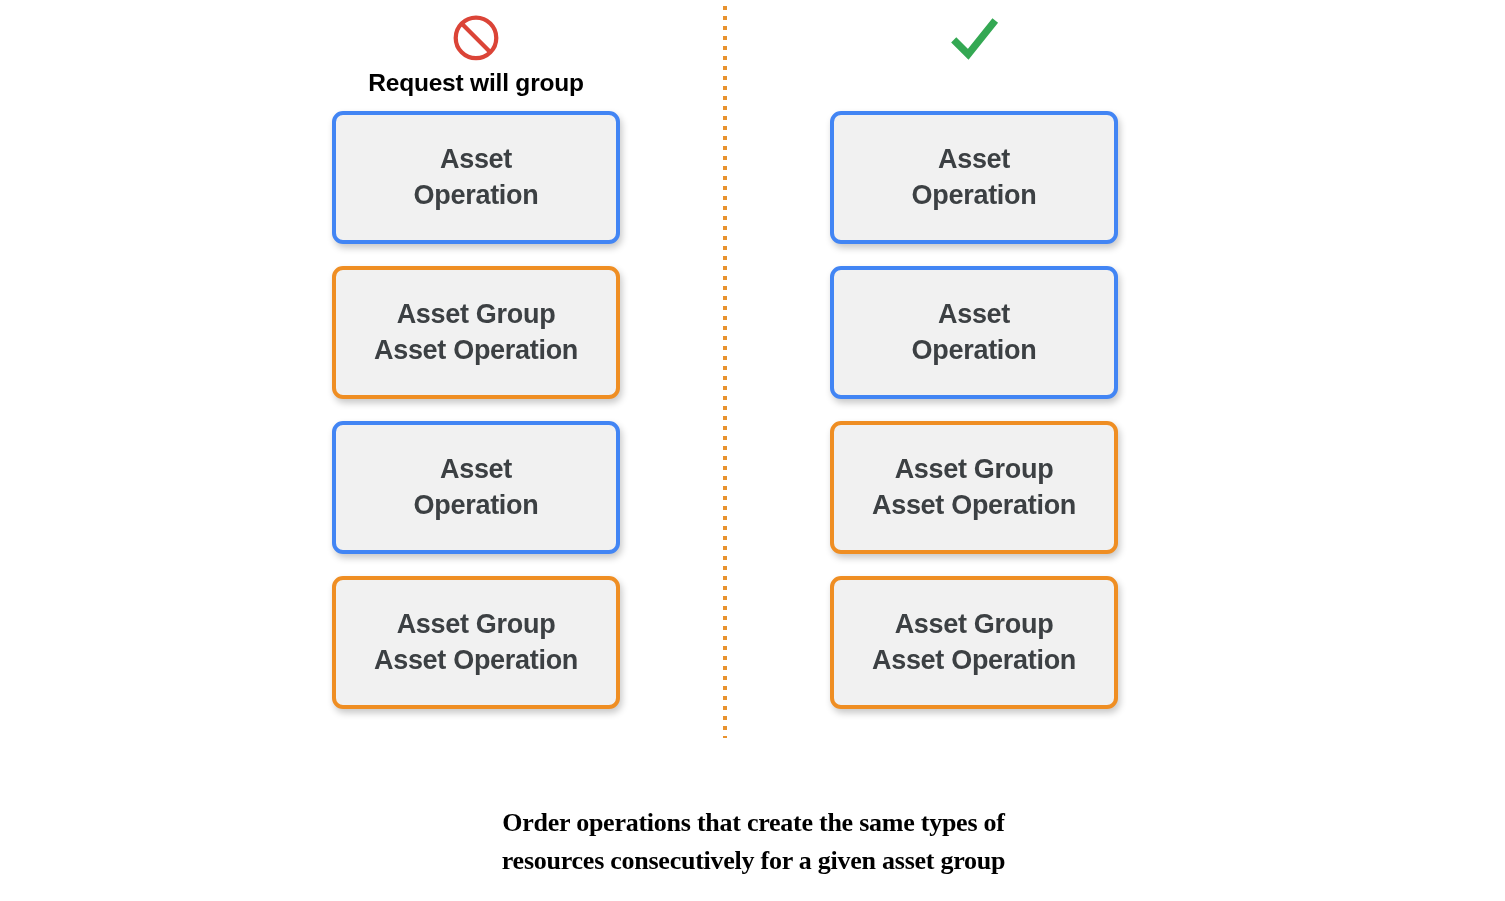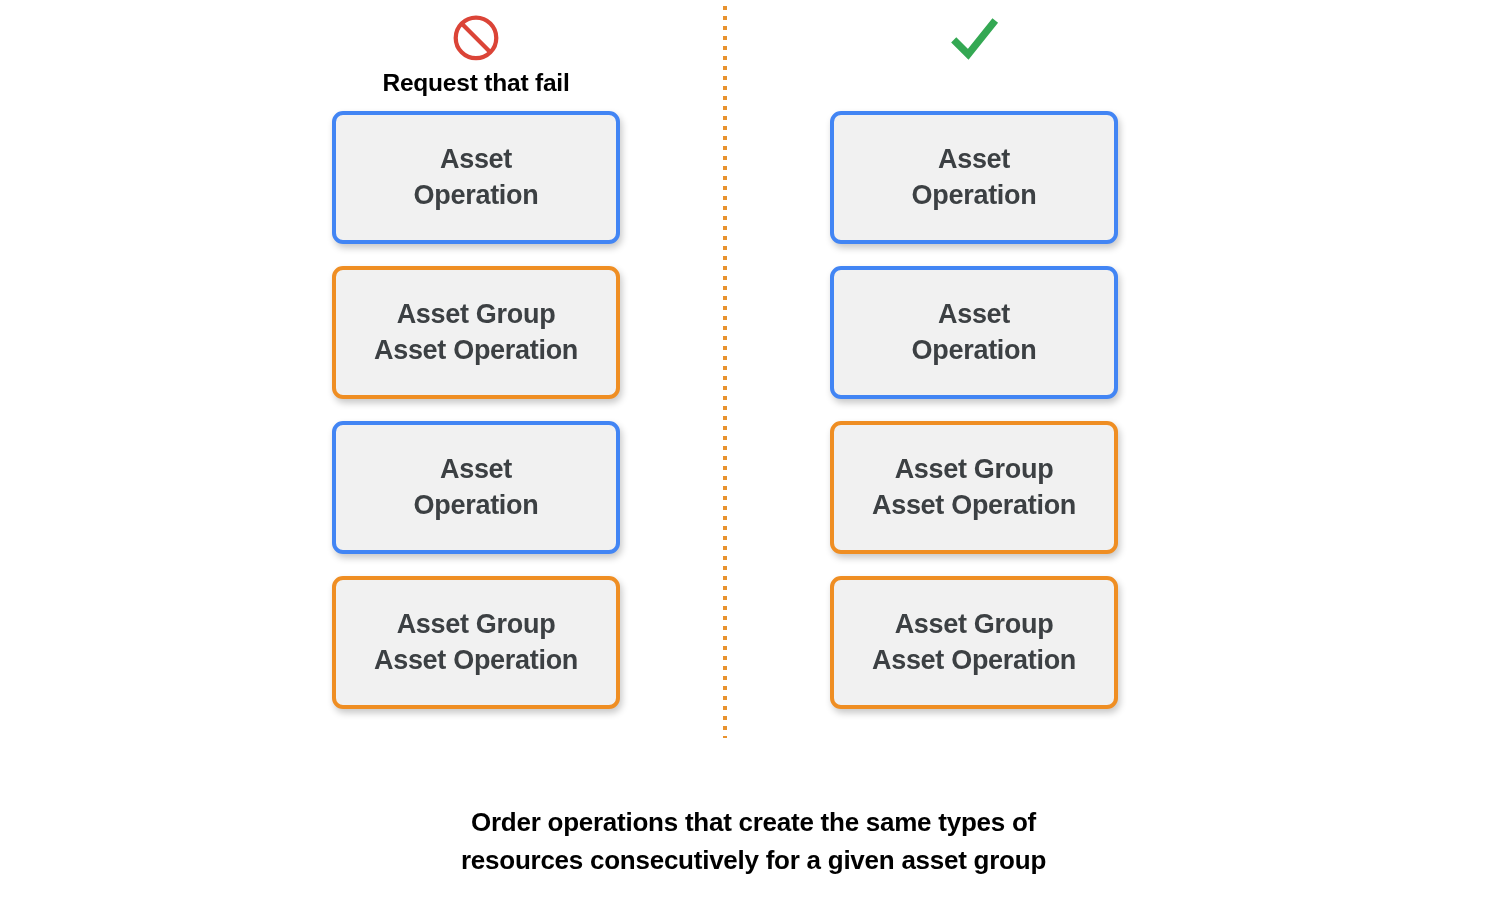--- a/index.html
+++ b/index.html
@@ -118,37 +118,38 @@
     color: #000000;
     line-height: 1.46;
     letter-spacing: -0.25px;
     white-space: pre-line;
   }
   
   .caption-inner {
     display: inline-block;
     max-width: 760px;
     transform: translateX(1px);
+    font-family: Liberation Serif, serif;
   }
 </style>
 </head>
 <body>
 
 <div class="diagram">
 
   <div class="divider"></div>
 
   <div class="column fail">
 
     <div class="col-head">
       <svg class="status-icon" viewBox="0 0 58 58" aria-hidden="true">
         <circle cx="29" cy="31" r="21" fill="none" stroke="#db4437" stroke-width="4.4"></circle>
         <line x1="14.4" y1="16.4" x2="43.6" y2="45.6" stroke="#db4437" stroke-width="4.4" stroke-linecap="butt"></line>
       </svg>
-      <span class="col-title">Request that fail</span>
+      <span class="col-title">Request will group</span>
     </div>
 
     <div class="box-stack">
       <div class="op-box blue">
         <span class="op-label">Asset
 Operation</span>
       </div>
       <div class="op-box orange">
         <span class="op-label">Asset Group
 Asset Operation</span>

